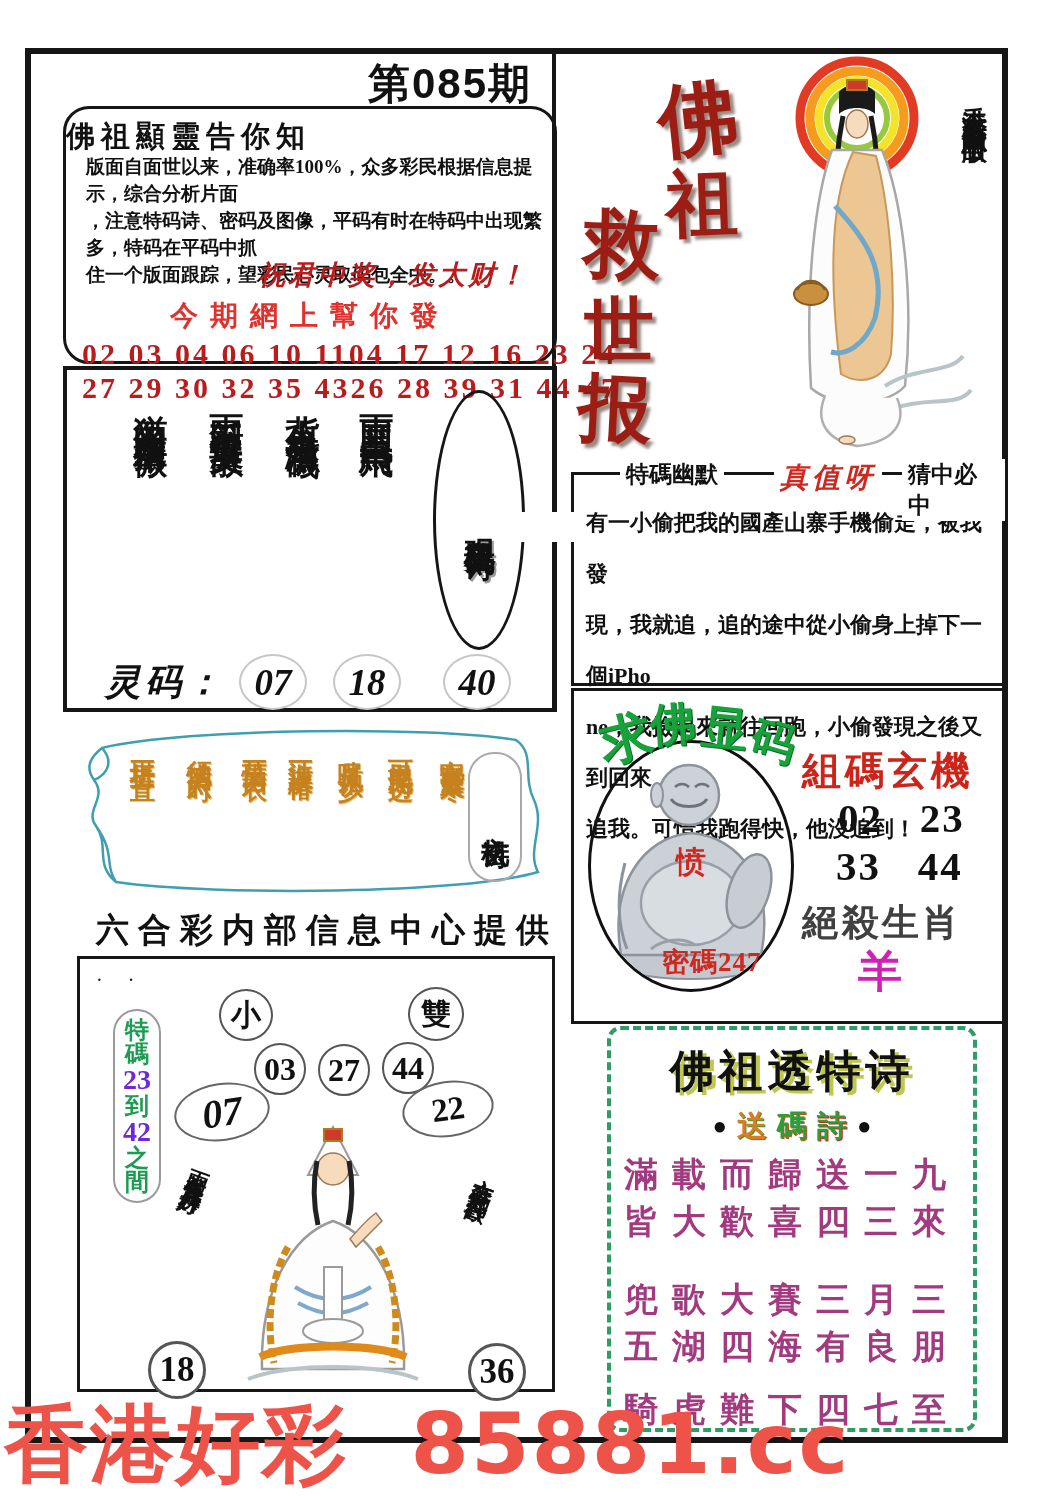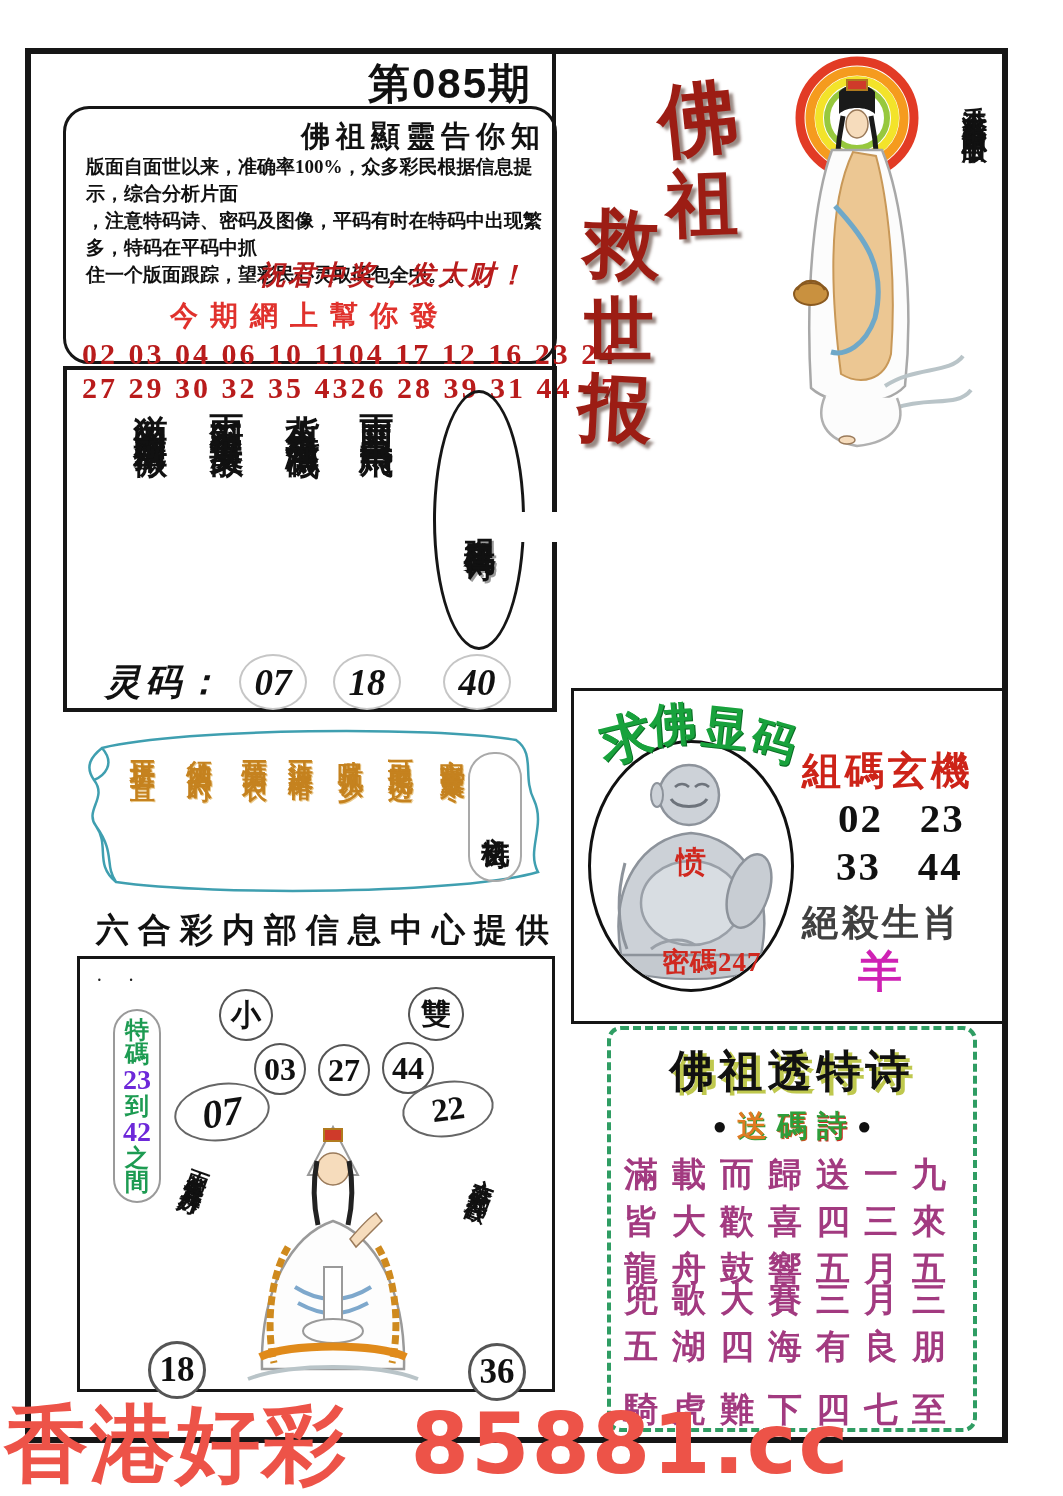--- a/index.html
+++ b/index.html
@@ -4,21 +4,21 @@
 <style>
   html,body{margin:0;padding:0;background:#fff;}
   .page{position:relative;width:1063px;height:1496px;background:#fff;overflow:hidden;
         font-family:"Liberation Serif","DejaVu Serif",serif;color:#111;}
   .abs{position:absolute;}
   .frame{left:25px;top:48px;width:983px;height:1395px;border:6px solid #161616;box-sizing:border-box;}
   .divider{left:552px;top:54px;width:4px;height:658px;background:#161616;}
   .issue{left:368px;top:56px;font-size:42px;font-weight:900;letter-spacing:2px;font-family:"Liberation Sans","DejaVu Sans",sans-serif;}
   
   .notice{left:63px;top:106px;width:494px;height:258px;border:3px solid #161616;border-radius:26px;box-sizing:border-box;}
-  .notice-title{left:0;right:8px;top:8px;text-align:right;font-size:29px;font-weight:800;letter-spacing:6px;}
+  .notice-title{left:0;right:0;top:8px;text-align:left;font-size:29px;font-weight:800;letter-spacing:6px;}
   .notice-body{left:20px;top:44px;width:462px;font-size:19px;line-height:27px;font-weight:600;}
   .wish{right:26px;top:148px;font-size:27px;font-weight:800;font-style:italic;color:#b91c1c;letter-spacing:3px;}
   .redline{left:0;right:0;top:188px;text-align:center;font-size:28px;font-weight:800;color:#e0312c;letter-spacing:12px;}
   .numrow{left:16px;width:464px;display:flex;font-size:30px;font-weight:800;color:#b91c1c;letter-spacing:3px;white-space:pre;}
   .numrow .gap{width:30px;}
   .nr1{top:228px;} .nr2{top:262px;}
   
   .lingma{left:63px;top:366px;width:494px;height:346px;border:4px solid #161616;box-sizing:border-box;}
   .vtext{writing-mode:vertical-rl;text-orientation:upright;}
   .lm-col{top:18px;font-size:34px;font-weight:800;letter-spacing:5px;height:280px;}
@@ -235,20 +235,31 @@
     <path d="M100,150 C130,182 152,212 140,262 C130,290 110,300 96,296" stroke="#6fa8c8" stroke-width="5" fill="none"></path>
     <ellipse cx="76" cy="238" rx="17" ry="11" fill="#c9913f" stroke="#8a5a20" stroke-width="2"></ellipse>
     <path d="M62,234 C68,222 84,222 90,234" stroke="#8a5a20" stroke-width="2.5" fill="none"></path>
     <path d="M150,330 C180,310 215,318 228,300 M160,352 C195,340 222,352 236,334" stroke="#b9c4c8" stroke-width="4" fill="none"></path>
     <path d="M90,340 C80,364 90,384 122,390 C160,386 172,366 162,342" fill="#fcfcfc" stroke="#b0b0b0" stroke-width="2.5"></path>
     <ellipse cx="112" cy="384" rx="8" ry="4" fill="#f6dcbc" stroke="#9a7a5a" stroke-width="1.5"></ellipse>
   </svg>
 
   <div class="abs vtext publisher">香港六合彩券信息中心出版</div>
 
+  <div class="abs joke">
+    <div class="abs joke-h jh1">特碼幽默</div>
+    <div class="abs joke-h jh2">真值呀</div>
+    <div class="abs joke-h jh3">猜中必中</div>
+    <div class="abs joke-body">
+      <div>  有一小偷把我的國產山寨手機偷走，被我發</div>
+      <div>現，我就追，追的途中從小偷身上掉下一個iPho</div>
+      <div>ne，我撿起來就往回跑，小偷發現之後又到回來</div>
+      <div>追我。可惜我跑得快，他沒追到！</div>
+    </div>
+  </div>
 
   <div class="abs bud"></div>
   <div class="abs bud-title bt1">求</div>
   <div class="abs bud-title bt2">佛</div>
   <div class="abs bud-title bt3">显</div>
   <div class="abs bud-title bt4">码</div>
   <div class="abs bud-ellipse">
     <svg width="200" height="246" viewBox="0 0 200 246">
       <ellipse cx="100" cy="218" rx="78" ry="18" fill="#c4c9cf" stroke="#8d939b" stroke-width="2"></ellipse>
       <path d="M30,212 C18,142 52,94 100,90 C150,94 184,142 170,212 Z" fill="#ccd1d7" stroke="#8d939b" stroke-width="2.5"></path>
@@ -274,19 +285,18 @@
     <div class="abs toute-title">佛祖透特诗</div>
     <div class="abs toute-sub">
       <span class="dot">●</span>
       <span class="sub-c sc1">送</span>
       <span class="sub-c sc2">碼</span>
       <span class="sub-c sc3">詩</span>
       <span class="dot">●</span>
     </div>
     <div class="abs toute-row tr0">滿載而歸送一九</div>
     <div class="abs toute-row tr1">皆大歡喜四三來</div>
-    <div class="abs toute-row tr2">龍舟鼓響五月五</div>
     <div class="abs toute-row tr3">兜歌大賽三月三</div>
     <div class="abs toute-row tr4">五湖四海有良朋</div>
     <div class="abs toute-row tr5">騎虎難下四七至</div>
   </div>
 
 </div>
 
 </body></html>

